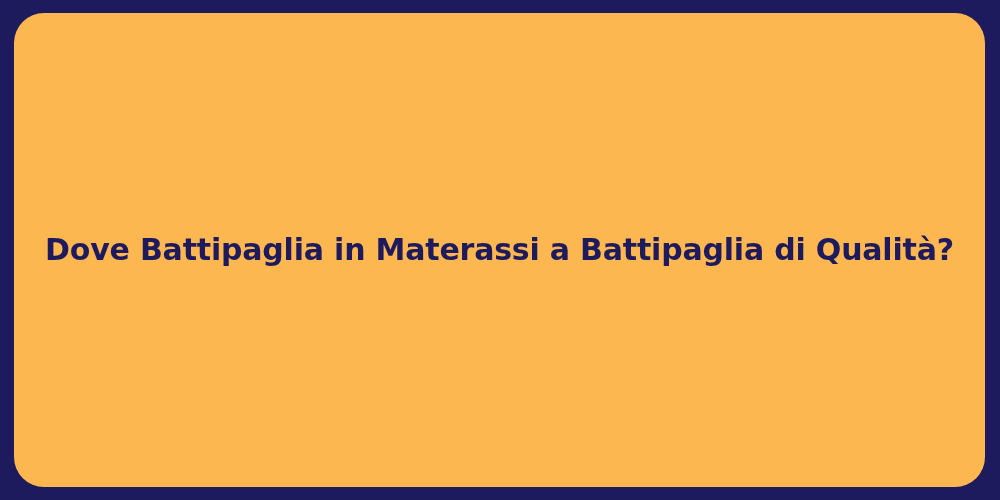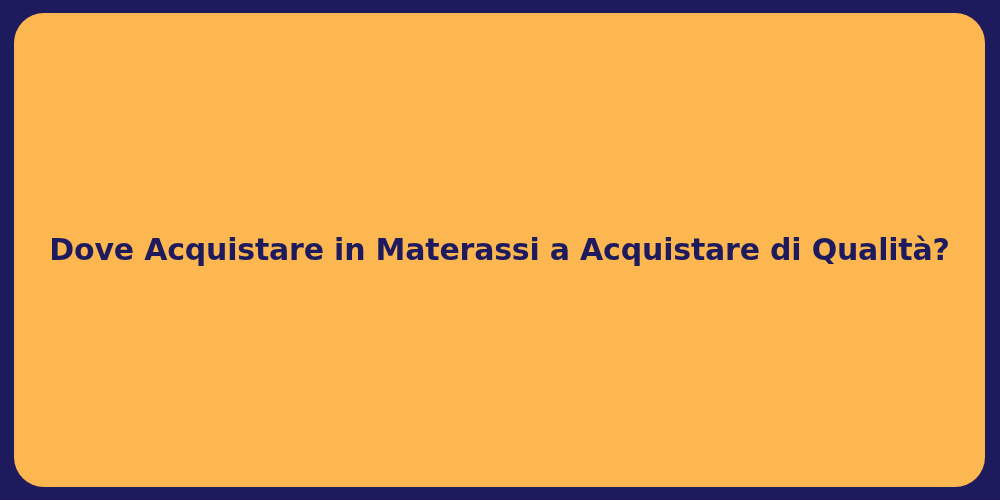--- a/index.html
+++ b/index.html
@@ -49,15 +49,15 @@
     line-height: 1.25;
     letter-spacing: -0.2px;
     white-space: nowrap;
   }
 </style>
 </head>
 <body>
 
 <div id="canvas">
   <div id="card">
-    <h1 id="heading">Dove Acquistare in Materassi a Acquistare di Qualità?</h1>
+    <h1 id="heading">Dove Battipaglia in Materassi a Battipaglia di Qualità?</h1>
   </div>
 </div>
 
 </body></html>

